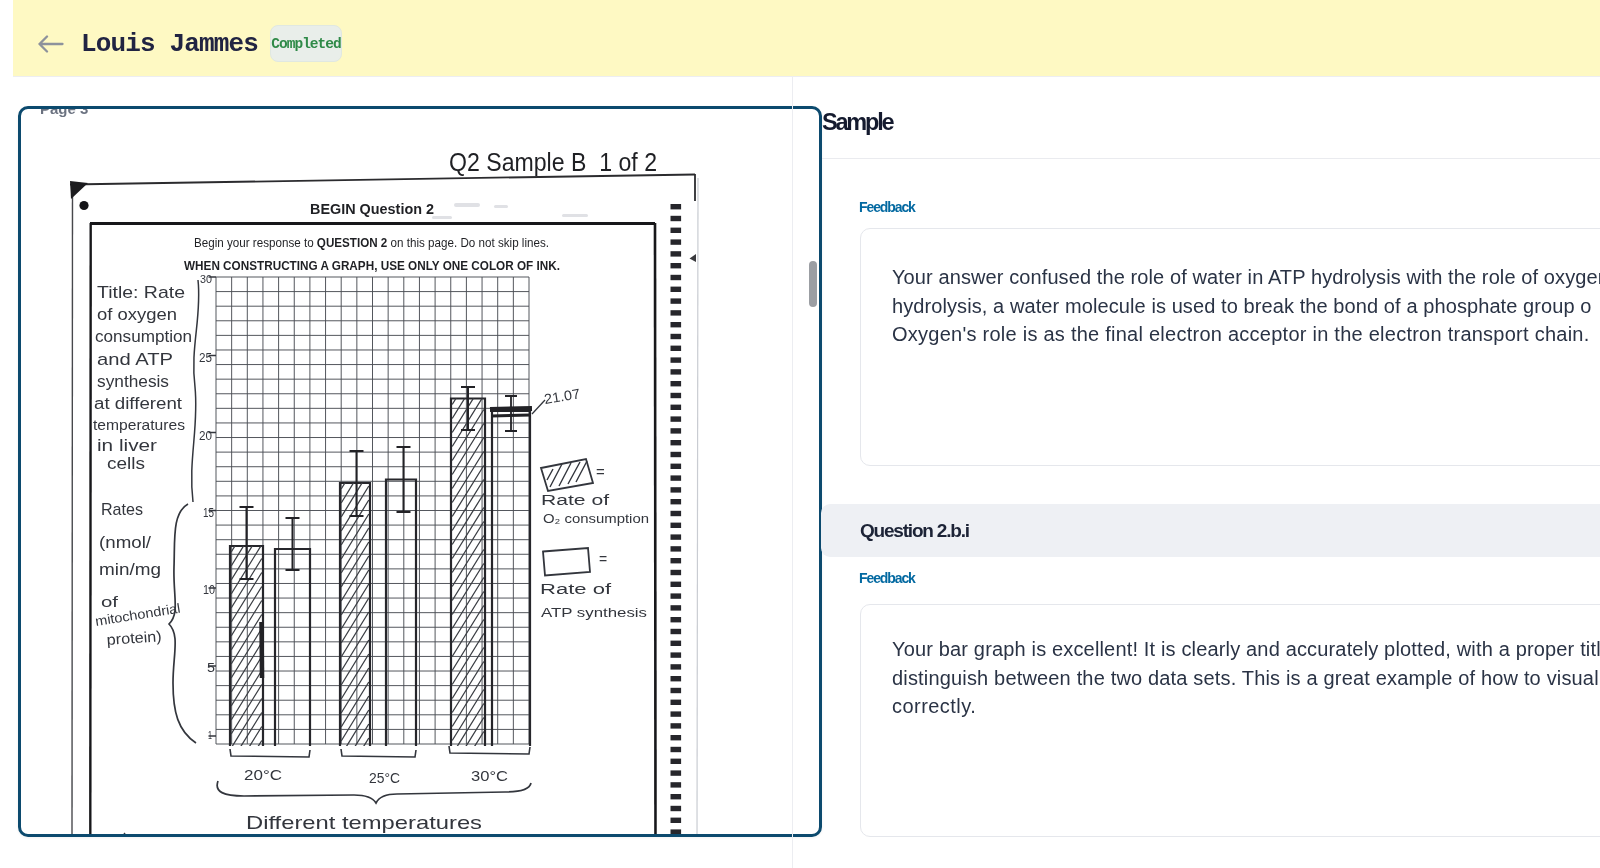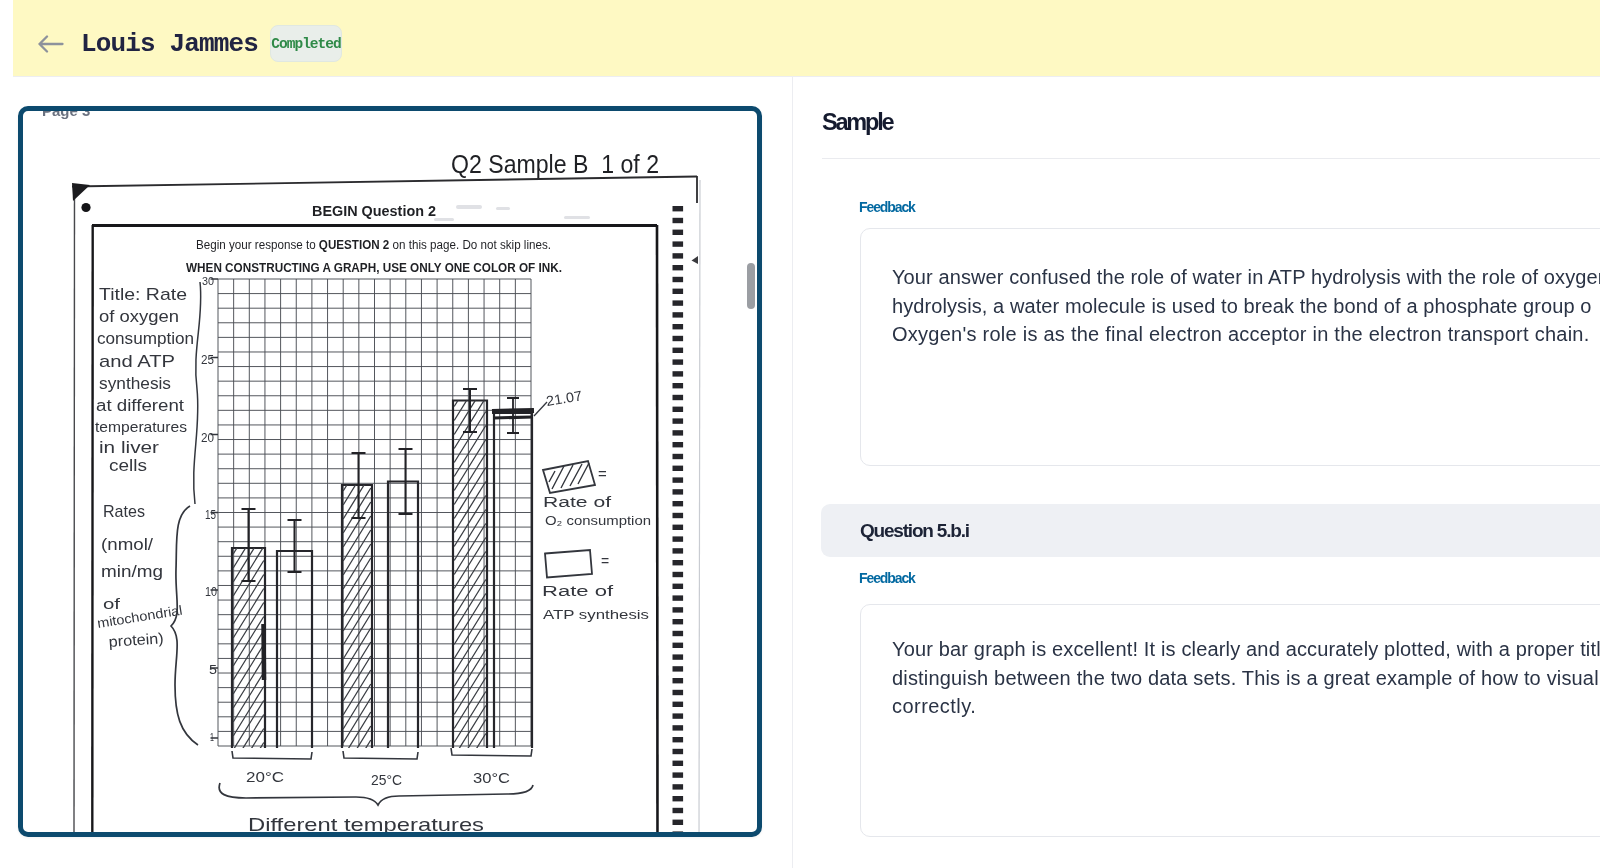--- a/index.html
+++ b/index.html
@@ -2,21 +2,21 @@
 <html><head>
 <meta charset="utf-8">
 <style>
   * { margin:0; padding:0; box-sizing:border-box; }
   html,body { width:1600px; height:868px; overflow:hidden; }
   body { position:relative; background:#ffffff; font-family:"Liberation Sans", sans-serif; }
   .topbar { position:absolute; left:13px; top:0; width:1600px; height:77px; background:#fef9c3; border-bottom:1px solid #edeef1;font-family:Liberation Mono, monospace; }
   .backarrow { position:absolute; left:24px; top:35px; }
   .name { position:absolute; left:68px; top:31px; font-size:26px; font-weight:700; color:#212442; line-height:26px; letter-spacing:-0.85px; }
   .badge { position:absolute; left:257px; top:25px; width:72px; height:37px; background:#e9eeea; border:1px solid #e0e8e1; border-radius:8px; text-align:center; line-height:37px; font-size:14.5px; font-weight:700; color:#2f8a48; letter-spacing:-1px; }
-  .card { position:absolute; left:18px; top:106px; width:744px; height:731px; background:#ffffff; border:5px solid #0c4a6e; border-radius:10px; box-shadow:0 1px 3px rgba(16,24,40,.06); overflow:hidden; }
+  .card { position:absolute; left:18px; top:106px; width:804px; height:731px; background:#ffffff; border:3px solid #0c4a6e; border-radius:10px; box-shadow:0 1px 3px rgba(16,24,40,.06); overflow:hidden; }
   .pagelabel { position:absolute; left:19px; top:-8px; font-size:15px; font-weight:700; color:#6b7280; line-height:15px; }
   .cardscroll { position:absolute; right:2.5px; top:152px; width:8px; height:46px; background:#9b9ea3; border-radius:4px; }
   .vdivider { position:absolute; left:792px; top:77px; width:1px; height:791px; background:#ecedf1; }
   .grading { position:absolute; left:822px; top:110px; font-size:23.5px; font-weight:700; color:#141a2e; line-height:24px; letter-spacing:-2.2px; }
   .hdivider { position:absolute; left:822px; top:158px; width:778px; height:1px; background:#eaebef; }
   .fblabel { position:absolute; font-size:14px; font-weight:700; color:#0369a1; line-height:22px; letter-spacing:-1.1px; }
   .fbbox { position:absolute; left:860px; width:1540px; border:1px solid #e5e7ec; border-radius:10px; background:#fff; }
   .fbtext { position:absolute; left:31px; font-size:20px; color:#2a3345; line-height:28.5px; white-space:nowrap; }
   .qbar { position:absolute; left:821px; top:504px; width:1540px; height:53px; background:#eef0f4; border-radius:9px; }
   .qbar span { position:absolute; left:39px; top:0; line-height:53px; font-size:19px; font-weight:700; color:#1c2336; letter-spacing:-1.2px; }
@@ -196,21 +196,21 @@
   <div class="fblabel" style="left:859px; top:196px;">Feedback</div>
   <div class="fbbox" style="top:228px; height:238px;">
     <div class="fbtext" style="top:34px;">
       <div id="b1l1" style="letter-spacing:0.10px">Your answer confused the role of water in ATP hydrolysis with the role of oxygen. In</div>
       <div id="b1l2" style="letter-spacing:0.09px">hydrolysis, a water molecule is used to break the bond of a phosphate group o</div>
       <div id="b1l3" style="letter-spacing:0.25px">Oxygen's role is as the final electron acceptor in the electron transport chain.</div>
     </div>
   </div>
 
   <div class="qbar">
-    <span>Question 5.b.i</span>
+    <span>Question 2.b.i</span>
   </div>
 
   <div class="fblabel" style="left:859px; top:567px;">Feedback</div>
   <div class="fbbox" style="top:604px; height:233px;">
     <div class="fbtext" style="top:30px;">
       <div id="b2l1" style="letter-spacing:0.16px">Your bar graph is excellent! It is clearly and accurately plotted, with a proper title,</div>
       <div id="b2l2" style="letter-spacing:0.17px">distinguish between the two data sets. This is a great example of how to visualize</div>
       <div id="b2l3" style="letter-spacing:0.45px">correctly.</div>
     </div>
   </div>

